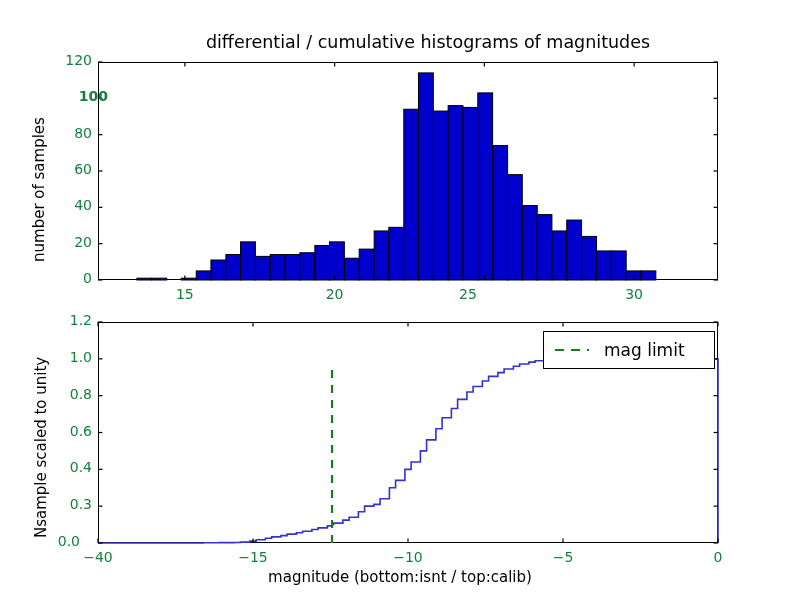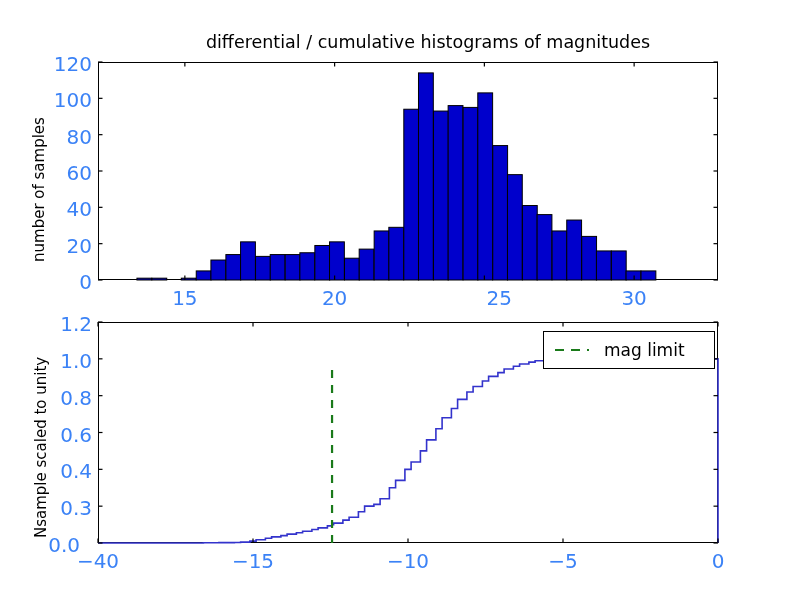--- a/index.html
+++ b/index.html
@@ -3,21 +3,21 @@
 <meta charset="utf-8">
 <style>
   html,body{margin:0;padding:0;background:#ffffff;}
   body{width:800px;height:600px;overflow:hidden;
        font-family:"DejaVu Sans","Liberation Sans",sans-serif;color:#000;}
   #fig{position:relative;width:800px;height:600px;background:#fff;}
   .axes{position:absolute;box-sizing:border-box;border:1.3px solid #000;background:#fff;}
   .title{position:absolute;left:0;width:800px;text-align:center;font-size:17.5px;color:#000;padding-left:28px;}
   .ylabel{position:absolute;transform-origin:0 0;font-size:15px;white-space:nowrap;color:#000;}
   .xlabel{position:absolute;left:0;width:800px;text-align:center;font-size:15px;color:#000;}
-  .tlabel{position:absolute;font-size:20px;color:#3b82f6;white-space:nowrap;}
+  .tlabel{position:absolute;font-size:14px;color:#15803d;white-space:nowrap;}
   .xtl{text-align:center;}
   .ytl{text-align:right;}
   svg{display:block;}
   .legend{position:absolute;box-sizing:border-box;border:1.3px solid #000;background:#fff;
           display:flex;align-items:center;padding:16px 10px;}
   .legend-label{font-size:17px;color:#000;white-space:nowrap;margin-left:14px;}
 </style>
 </head>
 <body>
 
@@ -110,39 +110,40 @@
       <line x1="98" y1="432.5" x2="102.5" y2="432.5" stroke="#000" stroke-width="1.2"></line>
       <line x1="718" y1="432.5" x2="713.5" y2="432.5" stroke="#000" stroke-width="1.2"></line>
       <line x1="98" y1="395.66666666666663" x2="102.5" y2="395.66666666666663" stroke="#000" stroke-width="1.2"></line>
       <line x1="718" y1="395.66666666666663" x2="713.5" y2="395.66666666666663" stroke="#000" stroke-width="1.2"></line>
       <line x1="98" y1="358.8333333333333" x2="102.5" y2="358.8333333333333" stroke="#000" stroke-width="1.2"></line>
       <line x1="718" y1="358.8333333333333" x2="713.5" y2="358.8333333333333" stroke="#000" stroke-width="1.2"></line>
       <line x1="98" y1="322" x2="102.5" y2="322" stroke="#000" stroke-width="1.2"></line>
       <line x1="718" y1="322" x2="713.5" y2="322" stroke="#000" stroke-width="1.2"></line>
     </svg>
 
+  <div class="xlabel" style="top:568px;">magnitude (bottom:isnt / top:calib)</div>
 
   <div class="legend" style="left:543px;top:331px;width:172px;height:38px;">
     <svg width="36" height="12">
       <line x1="1" y1="6" x2="35" y2="6" stroke="#1a7a1a" stroke-width="2.2" stroke-dasharray="9,7"></line>
     </svg>
     <span class="legend-label">mag limit</span>
   </div>
 
   <div id="ticklayer">
       <div class="tlabel xtl" style="left: 159.86px; top: 286px; width: 50px;">15</div>
       <div class="tlabel xtl" style="left: 309.618px; top: 286px; width: 50px;">20</div>
-      <div class="tlabel xtl" style="left: 462px; top: 286px; width: 50px; text-align: right;">25</div>
+      <div class="tlabel xtl" style="left: 443px; top: 286px; width: 50px;">25</div>
       <div class="tlabel xtl" style="left: 609.135px; top: 286px; width: 50px;">30</div>
       <div class="tlabel ytl" style="left: 32px; top: 270px; width: 60px;">0</div>
       <div class="tlabel ytl" style="left: 32px; top: 233.667px; width: 60px;">20</div>
       <div class="tlabel ytl" style="left: 32px; top: 197.333px; width: 60px;">40</div>
       <div class="tlabel ytl" style="left: 32px; top: 161px; width: 60px;">60</div>
       <div class="tlabel ytl" style="left: 32px; top: 124.667px; width: 60px;">80</div>
-      <div class="tlabel ytl" style="left: 32px; top: 88.3333px; width: 60px;">100</div>
+      <div class="tlabel ytl" style="left: 48px; top: 88.3333px; width: 60px; font-weight: bold;">100</div>
       <div class="tlabel ytl" style="left: 32px; top: 52px; width: 60px;">120</div>
       <div class="tlabel xtl" style="left: 73px; top: 549px; width: 50px;">−40</div>
       <div class="tlabel xtl" style="left: 228px; top: 549px; width: 50px; text-align: center;">−15</div>
       <div class="tlabel xtl" style="left: 383px; top: 549px; width: 50px;">−10</div>
       <div class="tlabel xtl" style="left: 538px; top: 549px; width: 50px;">−5</div>
       <div class="tlabel xtl" style="left: 693px; top: 549px; width: 50px;">0</div>
       <div class="tlabel ytl" style="left: 20px; top: 533px; width: 60px;">0.0</div>
       <div class="tlabel ytl" style="left: 32px; top: 496.167px; width: 60px;">0.3</div>
       <div class="tlabel ytl" style="left: 32px; top: 459.333px; width: 60px;">0.4</div>
       <div class="tlabel ytl" style="left: 32px; top: 422.5px; width: 60px;">0.6</div>

